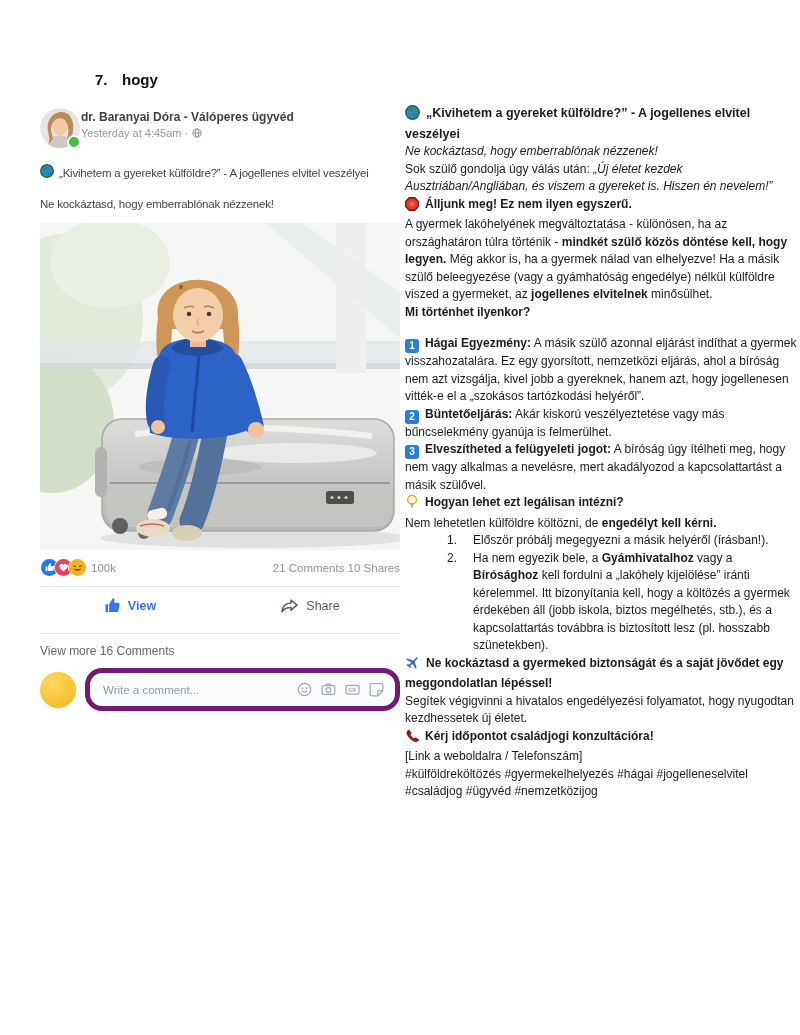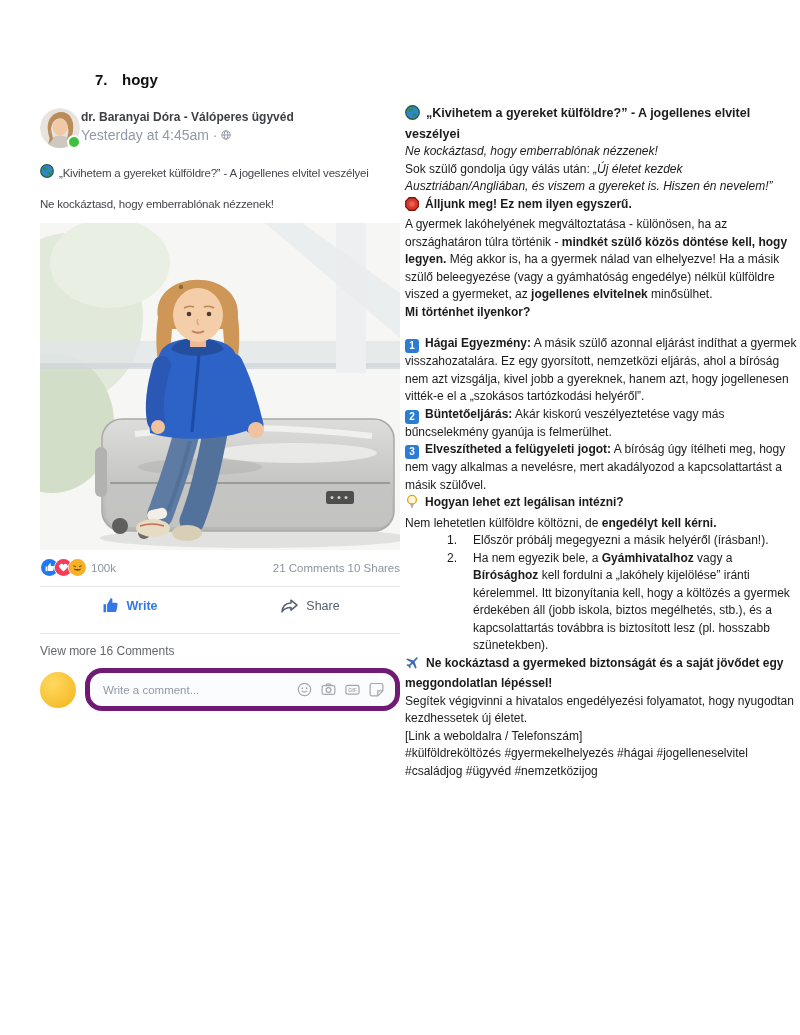--- a/index.html
+++ b/index.html
@@ -10,21 +10,21 @@
   .doc-heading{position:absolute;left:95px;top:71px;font-size:15px;font-weight:bold;color:#0f0f0f;}
   .doc-heading .num{display:inline-block;width:27px;}
 
   
   .fb-card{position:absolute;left:40px;top:108px;width:360px;}
   .fb-header{display:flex;gap:1px;align-items:flex-start;}
   .fb-avatar{position:relative;width:40px;height:40px;flex:0 0 40px;cursor:pointer;}
   .fb-avatar svg{border-radius:50%;display:block;}
   .online-dot{position:absolute;right:-1px;bottom:-1px;width:10px;height:10px;border-radius:50%;background:#3ec13e;border:2px solid #fff;}
   .fb-name{font-size:12px;font-weight:bold;color:#3d3f44;padding-top:2px;cursor:pointer;}
-  .fb-meta{display:flex;align-items:center;gap:4px;font-size:14px;color:#9399a4;margin-top:3px;}
+  .fb-meta{display:flex;align-items:center;gap:4px;font-size:11px;color:#9399a4;margin-top:3px;}
   .fb-text{margin:0;font-size:11.5px;letter-spacing:-0.2px;color:#43454a;line-height:15px;}
   .fb-text.first{margin-top:16px;display:flex;align-items:center;gap:5px;}
   .fb-text.hook{margin-top:15px;}
   .fb-image{margin-top:11px;width:360px;height:327px;cursor:pointer;}
   .fb-image svg{display:block;}
   .fb-stats{display:flex;justify-content:space-between;align-items:center;margin-top:8px;font-size:11.5px;color:#8d939e;}
   .rx-wrap{display:flex;align-items:center;cursor:pointer;}
   .rx{width:17px;height:17px;border-radius:50%;border:1.5px solid #fff;box-sizing:content-box;margin-left:-5px;position:relative;}
   .rx:first-child{margin-left:0;}
   .rx svg{display:block;}
@@ -198,21 +198,21 @@
 
     <div class="fb-divider"></div>
 
     <div class="fb-actions">
       <div class="action like">
         <span style="display:inline-flex;">
           <svg width="17" height="17" viewBox="0 0 17 17">
               <path d="M1.5 7.2h2.6v8H1.5z M5.1 15V7.4l3.3-5.6c.5-.9 2-.5 2 .6v3.4h3.7c1 0 1.7.9 1.5 1.8l-1 5.6c-.2.9-.9 1.8-1.8 1.8z" fill="#3578e5"></path>
             </svg>
         </span>
-        <span>Write</span>
+        <span>View</span>
       </div>
       <div class="action share">
         <span style="display:inline-flex;">
           <svg width="19" height="17" viewBox="0 0 19 17">
               <path d="M11 3.2 17 8.2 11 13.2 V10.4 C6.5 10.4 3.6 12 2 14.8 C2.4 9.4 5.6 6.2 11 6 Z" fill="none" stroke="#55606e" stroke-width="1.5" stroke-linejoin="round"></path>
             </svg>
         </span>
         <span>Share</span>
       </div>
     </div>
@@ -318,18 +318,25 @@
       <span class="inline-ico">
         <svg width="15" height="15" viewBox="0 0 16 16">
             <g transform="rotate(45 8 8)">
               <path d="M8 0.5 c0.55 0 0.95 0.45 0.95 1.05 v4.2 l6.05 3.05 v1.8 l-6.05 -1.85 v3.3 l1.6 1.25 v1.3 L8 13.9 l-2.55 0.75 v-1.3 l1.6 -1.25 v-3.3 L1 10.65 v-1.8 l6.05 -3.05 v-4.2 c0 -0.6 0.4 -1.05 0.95 -1.05 z" fill="#3f6db5"></path>
             </g>
           </svg>
       </span><span>Ne kockáztasd a gyermeked biztonságát és a saját jövődet egy meggondolatlan lépéssel!</span>
     </p>
     <p>Segítek végigvinni a hivatalos engedélyezési folyamatot, hogy nyugodtan kezdhessetek új életet.</p>
 
+    <p class="b g">
+      <span class="inline-ico">
+        <svg width="14" height="14" viewBox="0 0 16 16">
+            <path d="M3.1 1.3 C1.7 2.7 1.3 4.8 2.2 6.5 c1.9 3.4 4.5 6 7.9 7.9 c1.7 0.9 3.8 0.5 5.2 -0.9 l0.4 -0.4 c0.4 -0.4 0.3 -1.1 -0.2 -1.4 l-3 -1.9 c-0.4 -0.25 -0.9 -0.2 -1.2 0.1 l-1 1 C8.6 9.8 7.2 8.4 6.1 6.6 l1 -1 c0.3 -0.3 0.35 -0.8 0.1 -1.2 l-1.9 -3 C5 0.9 4.3 0.8 3.9 1.2 Z" fill="#8f1d12"></path>
+          </svg>
+      </span><span>Kérj időpontot családjogi konzultációra!</span>
+    </p>
     <p>[Link a weboldalra / Telefonszám]</p>
 
     <p class="g">#külföldreköltözés #gyermekelhelyezés #hágai #jogelleneselvitel #családjog #ügyvéd #nemzetközijog</p>
   </section>
 
 </div>
 
 </body></html>

